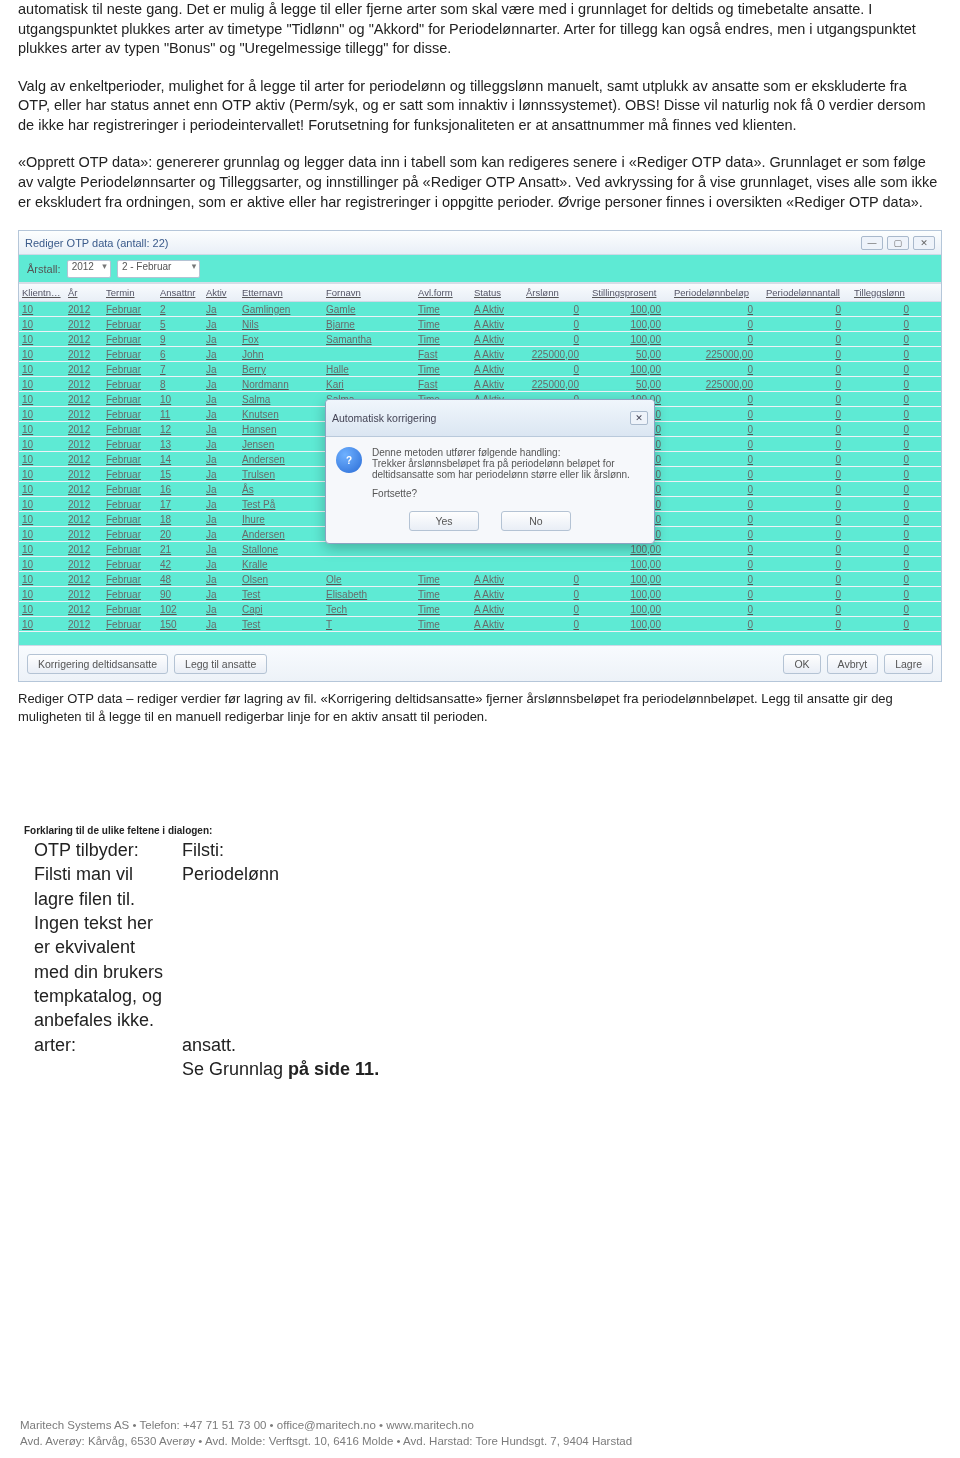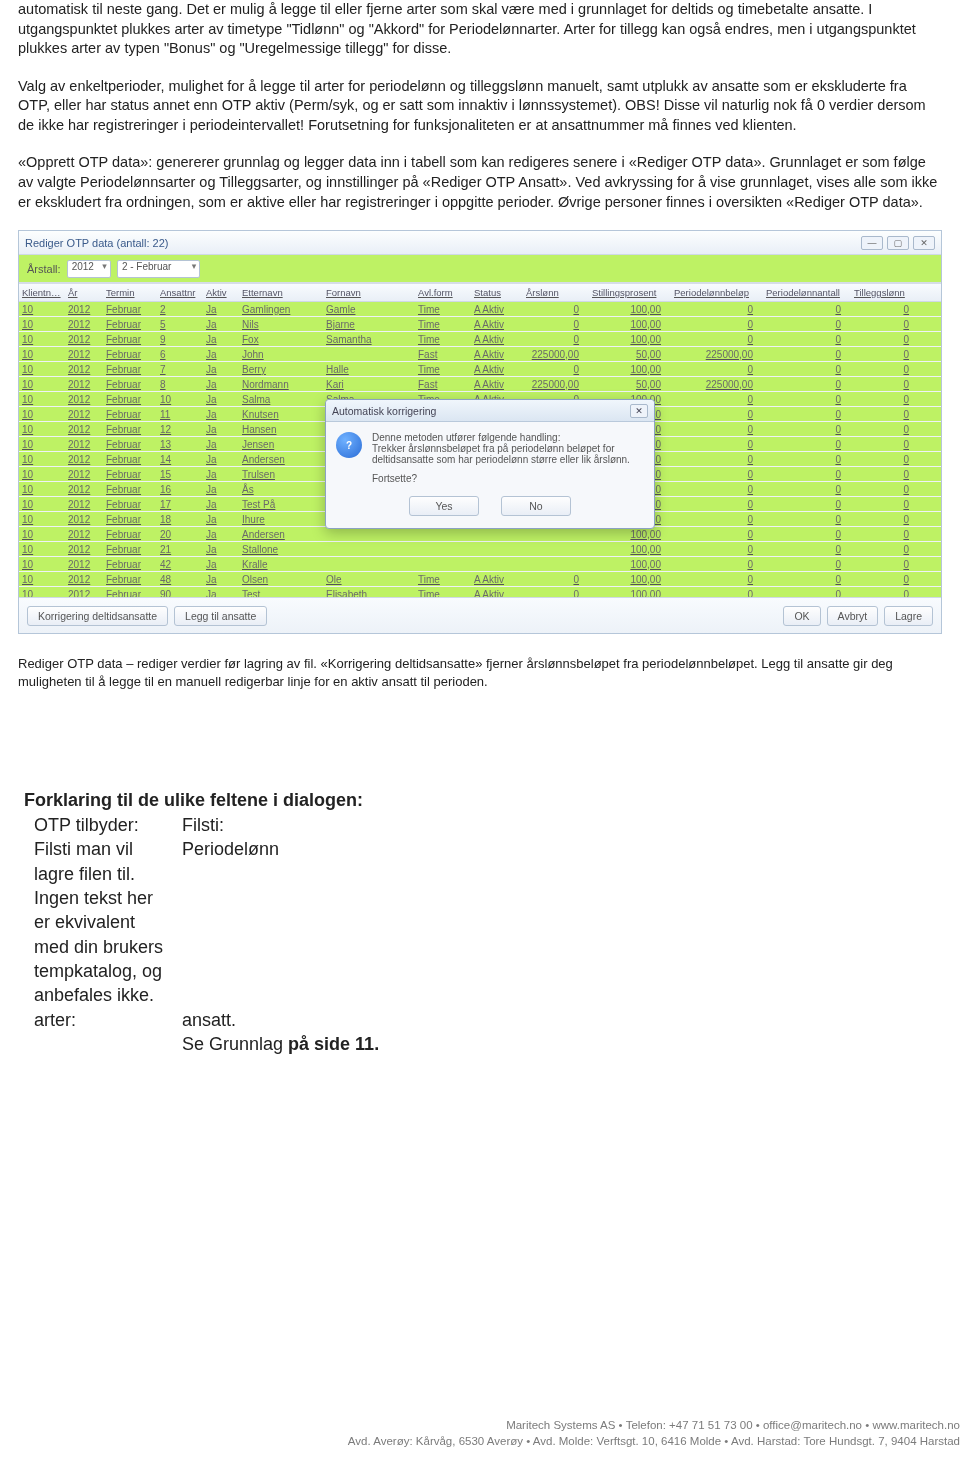--- a/index.html
+++ b/index.html
@@ -1,51 +1,51 @@
 <!DOCTYPE html>
 <html><head>
 <meta charset="utf-8">
 <style>
   * { box-sizing: border-box; margin: 0; padding: 0; }
   body { width: 960px; min-height: 1458px; background: #fff; font-family: Verdana, Geneva, sans-serif; color: #222; position: relative; }
   .page { padding: 0 18px 0 18px; }
   .body-text { font-size: 14.5px; line-height: 1.35; margin-bottom: 18px; }
-  .screenshot-wrap { margin: 8px 0 21px 0; border: 1px solid #b5c6d9; background: #bef264; height: 404px; font-family: Tahoma, Arial, sans-serif; font-size: 10px; color: #555; position: relative; }
+  .screenshot-wrap { margin: 8px 0 8px 0; border: 1px solid #b5c6d9; background: #5eead4; height: 452px; font-family: Tahoma, Arial, sans-serif; font-size: 10px; color: #555; position: relative; }
   .ss-titlebar { height: 24px; background: linear-gradient(#fcfefe,#e9eff7); display: flex; align-items: center; padding: 0 6px; border-bottom: 1px solid #cfd9e6; }
   .ss-title { color: #3a5a8a; font-size: 11px; }
   .ss-winbtns { margin-left: auto; display: flex; gap: 4px; }
   .ss-winbtns span { width: 22px; height: 14px; border: 1px solid #a9b9cc; border-radius: 2px; background: #eef3fa; display: inline-flex; align-items: center; justify-content: center; font-size: 9px; color: #666; }
   .ss-toolbar { height: 28px; display: flex; align-items: center; gap: 6px; padding: 0 8px; border-bottom: 1px solid #d6dde7; }
   .ss-label { color: #555; font-size: 11px; }
   .ss-select { border: 1px solid #b4c3d4; background: #fff; height: 18px; font-size: 10px; padding: 0 16px 0 4px; border-radius: 2px; position: relative; }
   .ss-select::after { content: "▾"; position: absolute; right: 3px; top: 0; font-size: 9px; color: #777; }
   .ss-btn { border: 1px solid #b4c3d4; background: linear-gradient(#fefefe,#e9eef6); height: 20px; padding: 0 10px; border-radius: 3px; font-size: 10.5px; color: #555; }
   .ss-grid { width: 100%; border-top: 1px solid #d6dde7; text-decoration: underline; }
   .ss-head, .ss-row { display: grid; grid-template-columns: 46px 38px 54px 46px 36px 84px 92px 56px 52px 66px 82px 92px 88px 68px; font-size: 10px; color: #666; }
   .ss-head { background: linear-gradient(#f8fbfe,#e9eff6); border-bottom: 1px solid #cfd9e6; }
   .ss-head div { padding: 3px 3px; font-size: 9.5px; color: #556; white-space: nowrap; overflow: hidden; }
   .ss-row div { padding: 1.5px 3px; white-space: nowrap; overflow: hidden; color: #6a6a6a; }
   .ss-row { border-bottom: 1px solid #eef2f7; }
   .ss-num { text-align: right; padding-right: 10px !important; }
   .ss-footer { position: absolute; bottom: 0; left: 0; right: 0; height: 36px; border-top: 1px solid #cfd9e6; background: linear-gradient(#f8fbfe,#edf2f8); display: flex; align-items: center; padding: 12px 8px; gap: 6px; }
   .ss-footer .right { margin-left: auto; display: flex; gap: 6px; }
   .ss-dialog { position: absolute; top: 168px; left: 306px; width: 330px; background: #f6f8fb; border: 1px solid #8ba3c2; border-radius: 4px; box-shadow: 0 4px 14px rgba(0,0,0,.25); }
-  .ss-dlg-title { height: 22px; background: linear-gradient(#f0f6fc,#dbe6f2); border-radius: 4px 4px 0 0; display: flex; align-items: center; padding: 3px 6px; font-size: 10.5px; color: #445; border-bottom: 1px solid #b9c9db; }
+  .ss-dlg-title { height: 22px; background: linear-gradient(#f0f6fc,#dbe6f2); border-radius: 4px 4px 0 0; display: flex; align-items: center; padding: 18px 6px; font-size: 10.5px; color: #445; border-bottom: 1px solid #b9c9db; }
   .ss-dlg-title .x { margin-left: auto; width: 18px; height: 14px; border: 1px solid #a9b9cc; border-radius: 2px; background: #eef3fa; display: inline-flex; align-items: center; justify-content: center; font-size: 9px; }
   .ss-dlg-body { padding: 10px 10px 6px 10px; display: flex; gap: 10px; font-size: 10px; color: #555; }
   .ss-dlg-icon { width: 26px; height: 26px; border-radius: 50%; background: radial-gradient(circle at 35% 30%, #6fb1ff, #2a6cd6); display: flex; align-items: center; justify-content: center; color: #fff; font-weight: bold; flex-shrink: 0; }
   .ss-dlg-btns { display: flex; justify-content: center; gap: 22px; padding: 6px 0 12px 0; }
   .ss-dlg-btns .ss-btn { width: 70px; text-align: center; }
   .caption { font-size: 13px; line-height: 1.35; margin-top: 2px; margin-bottom: 100px; }
-  .section-h { font-size: 18px; font-weight: bold; margin-bottom: 2px; margin-left: 6px; }
+  .section-h { font-size: 10px; font-weight: bold; margin-bottom: 2px; margin-left: 6px; }
   .defs { display: grid; grid-template-columns: 140px 1fr; column-gap: 8px; row-gap: 0; font-size: 18px; line-height: 1.35; margin-left: 16px; }
   .defs .lbl { white-space: nowrap; }
   .defs .val {  }
   .bold { font-weight: bold; }
-  .footer { position: absolute; bottom: 8px; left: 0; right: 0; text-align: right; font-size: 11.5px; color: #7b7b7b; line-height: 1.45; }
+  .footer { position: absolute; bottom: 8px; left: 0; right: 0; text-align: left; font-size: 11.5px; color: #7b7b7b; line-height: 1.45; padding-left: 20px; }
 </style>
 </head>
 <body>
 
 <div class="page">
 
   <p class="body-text">automatisk til neste gang. Det er mulig å legge til eller fjerne arter som skal være med i grunnlaget for deltids og timebetalte ansatte. I utgangspunktet plukkes arter av timetype "Tidlønn" og "Akkord" for Periodelønnarter. Arter for tillegg kan også endres, men i utgangspunktet plukkes arter av typen "Bonus" og "Uregelmessige tillegg" for disse.</p>
   <p class="body-text">Valg av enkeltperioder, mulighet for å legge til arter for periodelønn og tilleggslønn manuelt, samt utplukk av ansatte som er ekskluderte fra OTP, eller har status annet enn OTP aktiv (Perm/syk, og er satt som innaktiv i lønnssystemet). OBS! Disse vil naturlig nok få 0 verdier dersom de ikke har registreringer i periodeintervallet! Forutsetning for funksjonaliteten er at ansattnummer må finnes ved klienten.</p>
   <p class="body-text">«Opprett OTP data»: genererer grunnlag og legger data inn i tabell som kan redigeres senere i «Rediger OTP data». Grunnlaget er som følge av valgte Periodelønnsarter og Tilleggsarter, og innstillinger på «Rediger OTP Ansatt». Ved avkryssing for å vise grunnlaget, vises alle som ikke er ekskludert fra ordningen, som er aktive eller har registreringer i oppgitte perioder. Øvrige personer finnes i oversikten «Rediger OTP data».</p>
 

